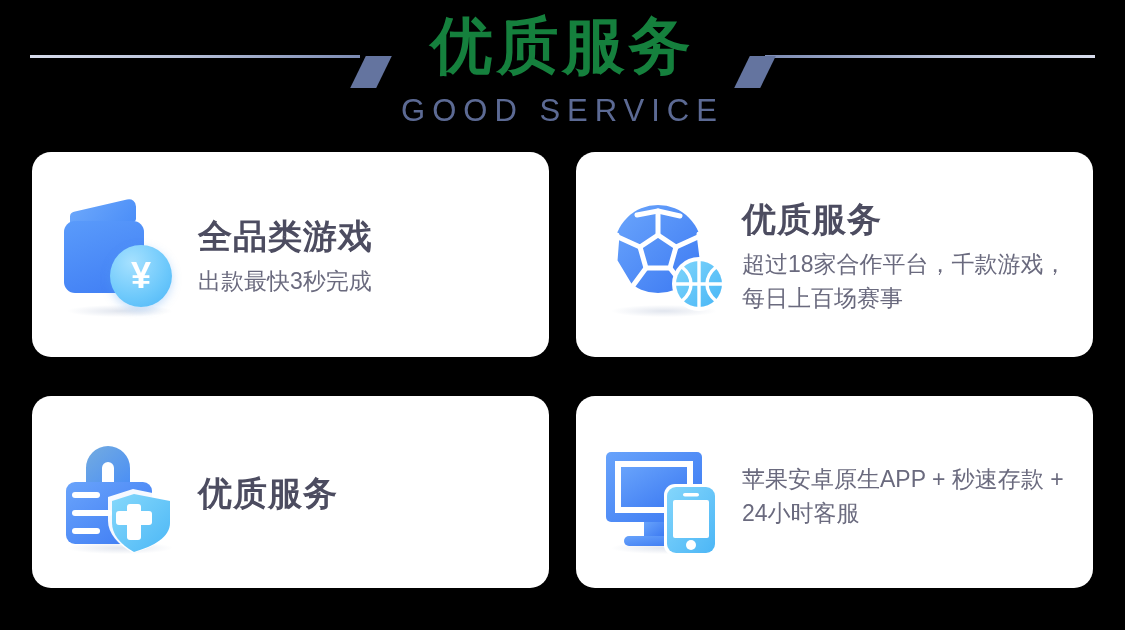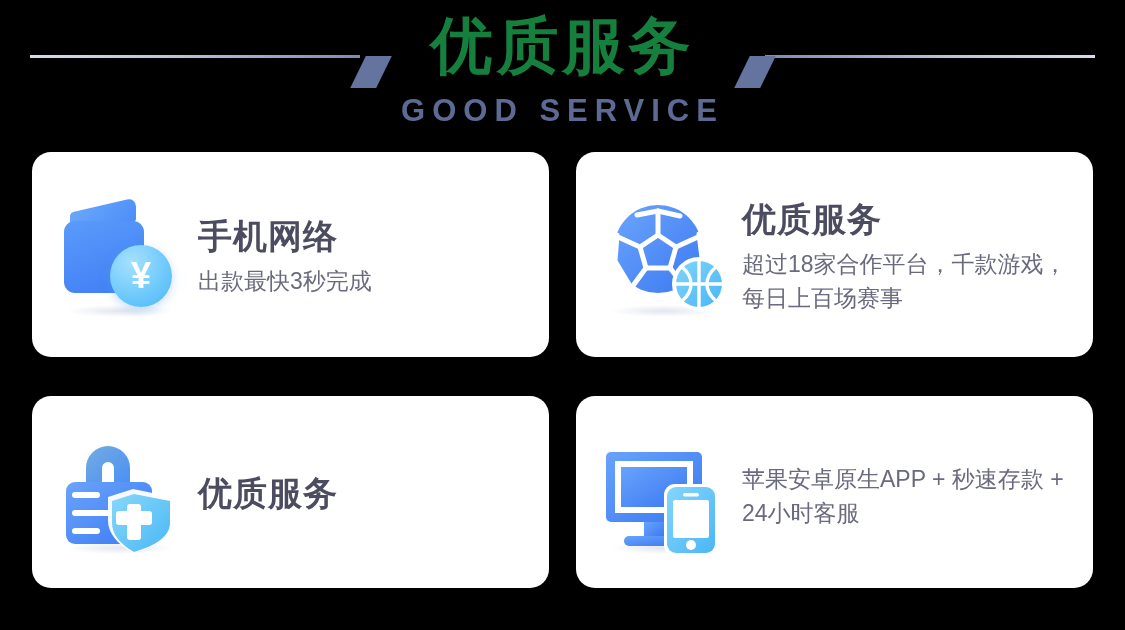--- a/index.html
+++ b/index.html
@@ -50,21 +50,21 @@
   .cn-title {
     font-size:62px;
     font-weight:bold;
     color:#15803d;
     letter-spacing:4px;
     line-height:92px;
     font-family:"Liberation Sans", sans-serif;
   }
   .en-title {
     font-size:31px;
-    font-weight:bold;
+    font-weight:normal;
     color:#5c6a94;
     letter-spacing:7px;
     line-height:34px;
     margin-top:2px;
   }
 
   
   .grid {
     position:absolute;
     top:152px; left:32px;
@@ -177,21 +177,21 @@
 
   <div class="card">
     <div class="icon-wrap">
       <div class="shadow-blob"></div>
       <div class="wallet-flap"></div>
       <div class="wallet-body"></div>
       <div class="wallet-notch"></div>
       <div class="coin">¥</div>
     </div>
     <div class="text-col">
-      <div class="card-title">手机网络</div>
+      <div class="card-title">全品类游戏</div>
       <div class="card-desc">出款最快3秒完成</div>
     </div>
   </div>
 
   <div class="card">
     <div class="icon-wrap">
       <div class="shadow-blob"></div>
       <svg class="icon-svg" width="128" height="128" viewBox="0 0 128 128">
         <defs>
           <linearGradient id="soccerGrad" x1="0" y1="0" x2="1" y2="1">

